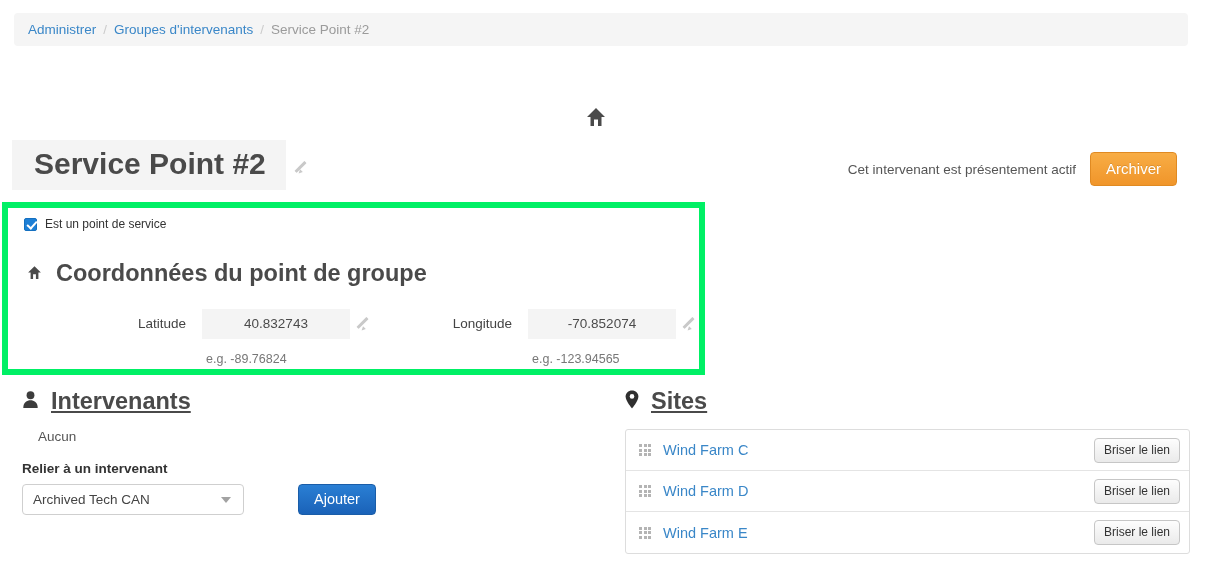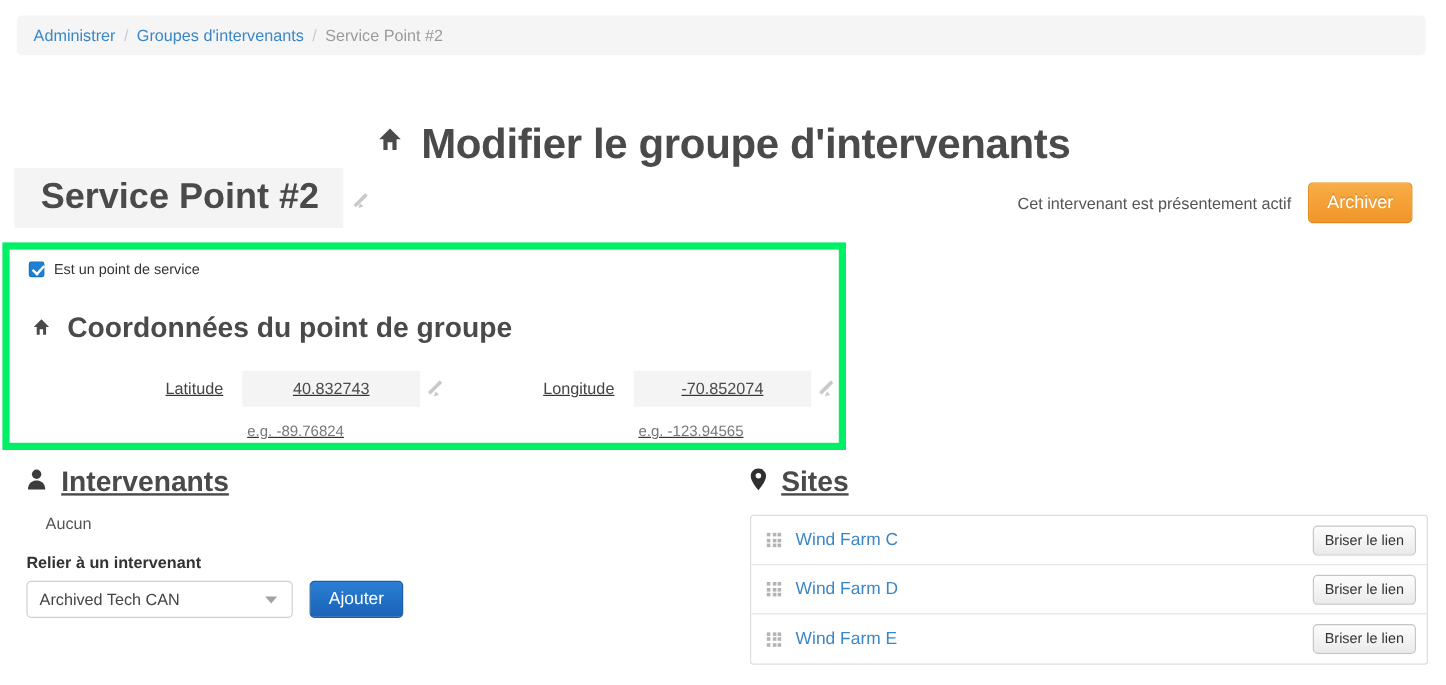--- a/index.html
+++ b/index.html
@@ -170,21 +170,20 @@
   .sp-heading .home-sm {
     margin-right: 13px;
     margin-left: 2px;
   }
 
   .coord-row {
     margin-top: 22px;
     display: flex;
     align-items: center;
     padding-left: 84px;
-    text-decoration: underline;
   }
   .coord-group { display: flex; align-items: flex-start; }
   .coord-label {
     font-size: 13.5px;
     color: #444444;
     padding-top: 7px;
     width: 78px;
     text-align: right;
   }
   .coord-field-col { margin-left: 16px; }
@@ -235,20 +234,21 @@
   .field-label {
     margin-top: 17px;
     font-size: 13.5px;
     font-weight: bold;
     color: #333333;
   }
   .select-row {
     margin-top: 8px;
     display: flex;
     align-items: flex-start;
+    gap: 40px;
   }
   .select2 {
     width: 222px;
     height: 31px;
     background: #ffffff;
     border: 1px solid #cfcfcf;
     border-radius: 4px;
     display: flex;
     align-items: center;
     padding: 0 8px 0 10px;
@@ -336,21 +336,21 @@
     <a href="#">Groupes d'intervenants</a>
     <span class="bc-sep">/</span>
     <span class="bc-current">Service Point #2</span>
   </nav>
 
   <h1 class="page-title">
     <span class="ttl-icon">
       <svg width="24" height="24" viewBox="0 0 24 24" aria-hidden="true">
         <path d="M12 3 L21 12 L17.5 12 L17.5 21 L14 21 L14 14.5 L10 14.5 L10 21 L6.5 21 L6.5 12 L3 12 Z" fill="#4a4a4a"></path>
       </svg>
-    </span><span>Modifier le groupe d'intervenants</span>
+    </span>
   </h1>
 
   <div class="entity-bar">
     <div class="entity-name">Service Point #2</div>
     <span class="pencil"></span>
   </div>
 
   <div class="archive-wrap">
     <span class="archive-text">Cet intervenant est présentement actif</span>
     <button class="btn-archive">Archiver</button>

